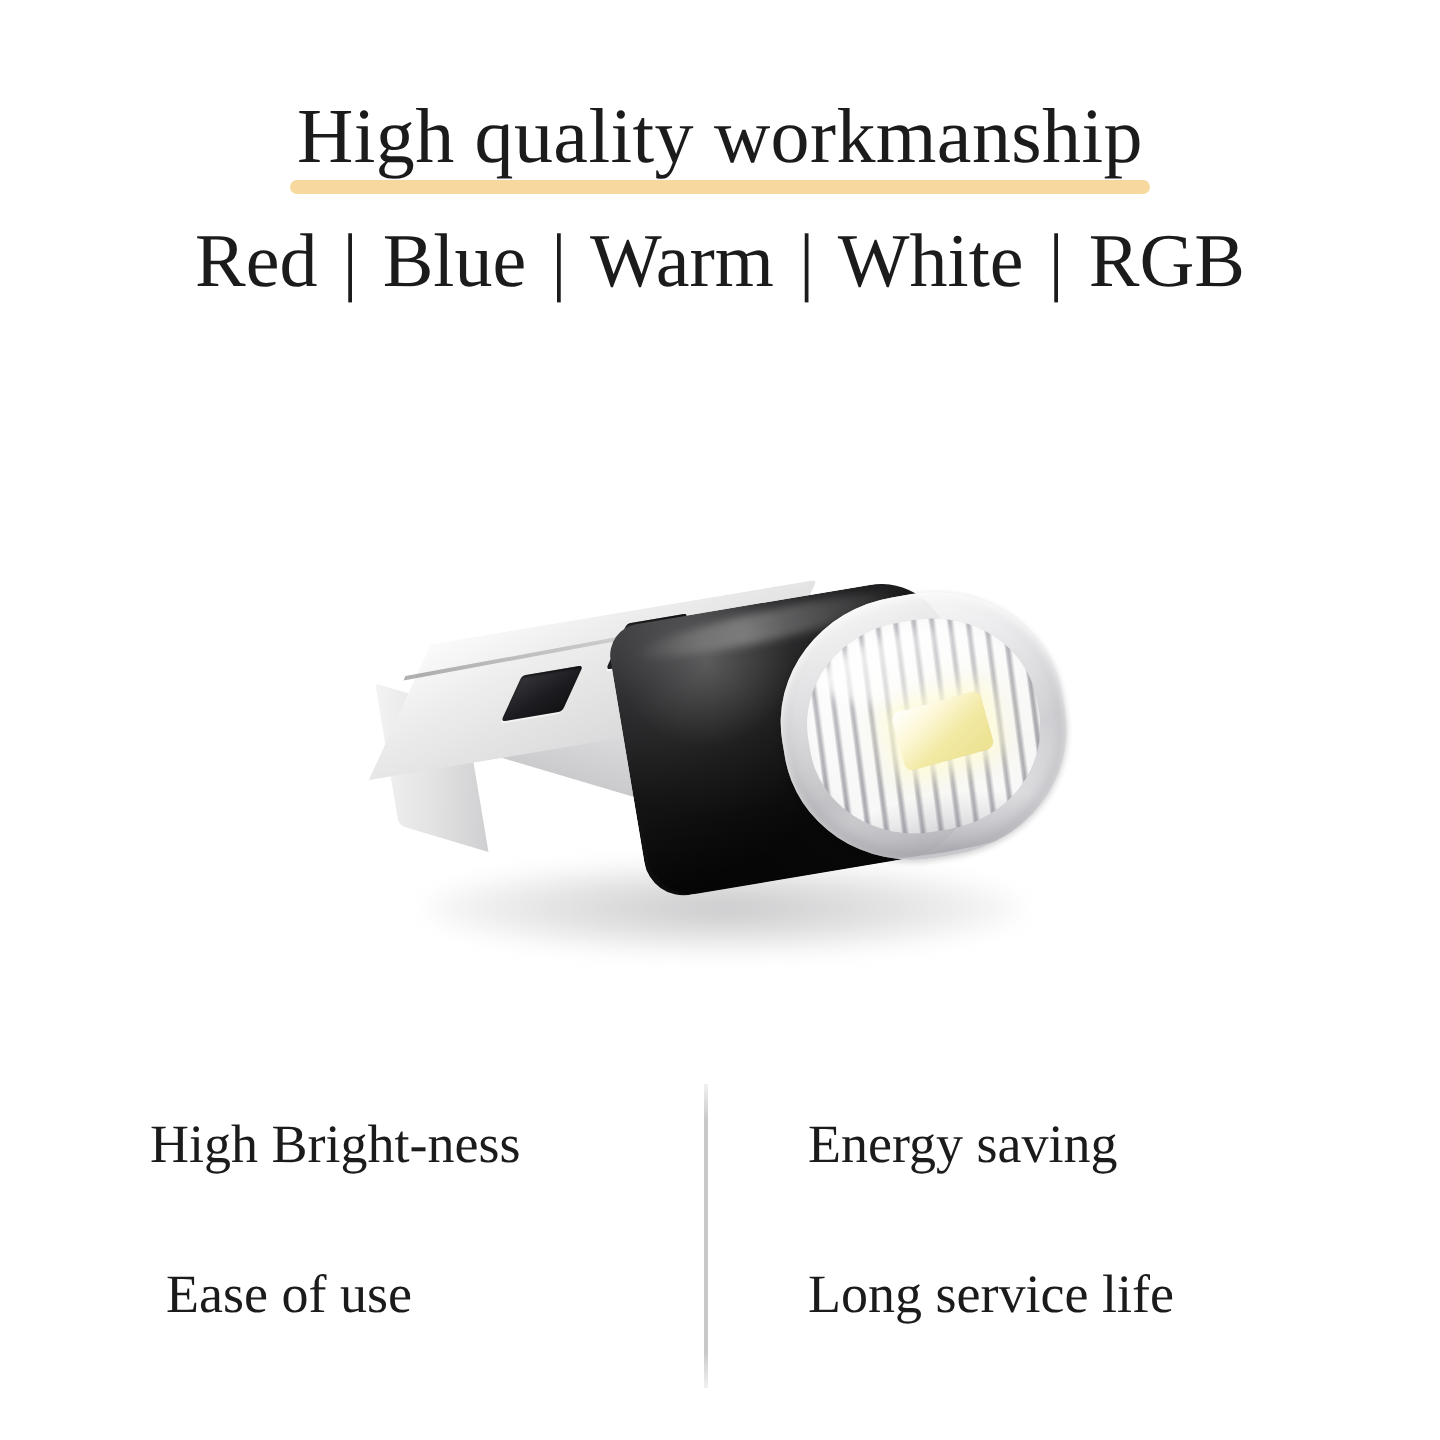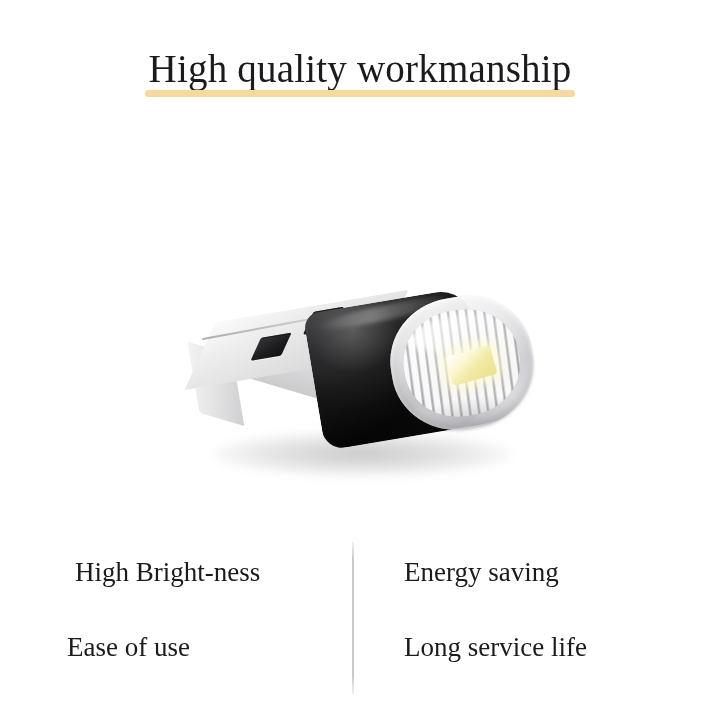--- a/index.html
+++ b/index.html
@@ -297,35 +297,46 @@
   .feature {
     position: absolute;
     font-family: "Liberation Serif", "DejaVu Serif", serif;
     font-size: 27px;
     color: #1b1b1b;
     white-space: nowrap;
     line-height: 32px;
   }
   .feature.r0c0 { left: 75px;  top: 18px; }
   .feature.r0c1 { left: 404px; top: 18px; }
-  .feature.r1c0 { left: 67px;  top: 93px; text-align: center; }
+  .feature.r1c0 { left: 83px;  top: 93px; text-align: center; }
   .feature.r1c1 { left: 404px; top: 93px; }
 </style>
 </head>
 <body>
 
 <div class="page">
 
   <div class="header">
 
     <div class="headline-wrap">
       <div class="headline">High quality workmanship</div>
       <div class="headline-underline"></div>
     </div>
 
+    <div class="subheadline">
+      <span>Red</span>
+      <span class="sep">|</span>
+      <span>Blue</span>
+      <span class="sep">|</span>
+      <span>Warm</span>
+      <span class="sep">|</span>
+      <span>White</span>
+      <span class="sep">|</span>
+      <span>RGB</span>
+    </div>
 
   </div>
 
   <div class="product-stage">
 
     <div class="product-shadow"></div>
 
     <div class="device">
 
       <div class="usb-front"></div>

